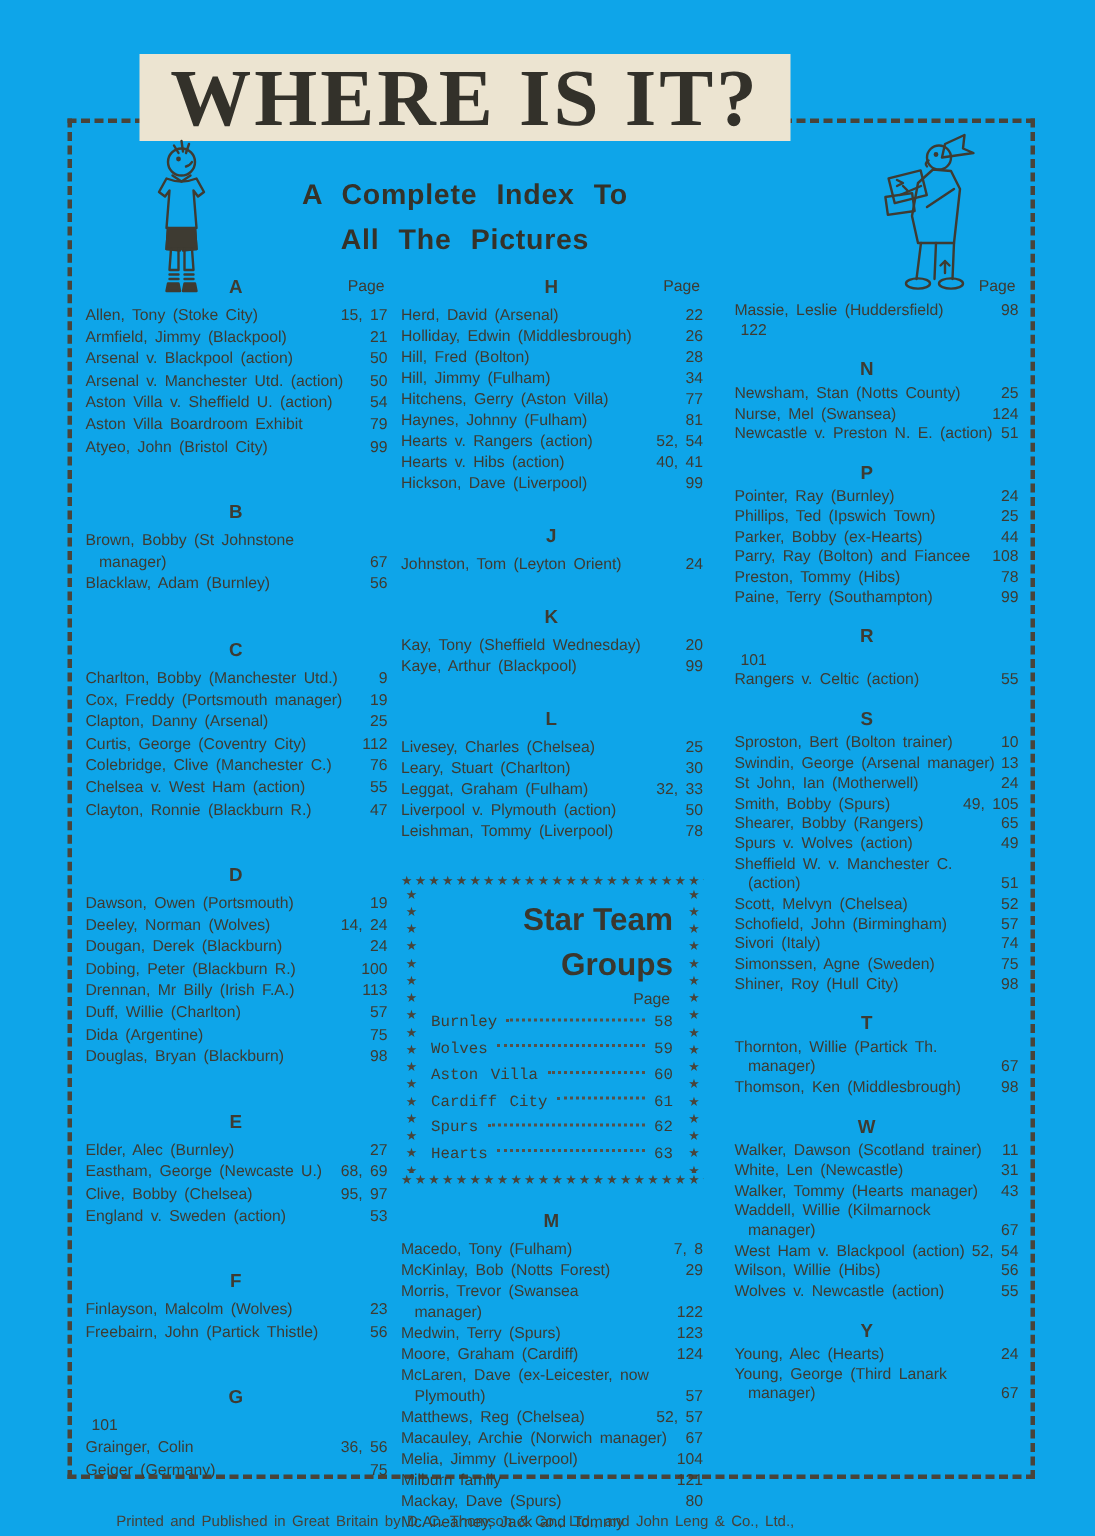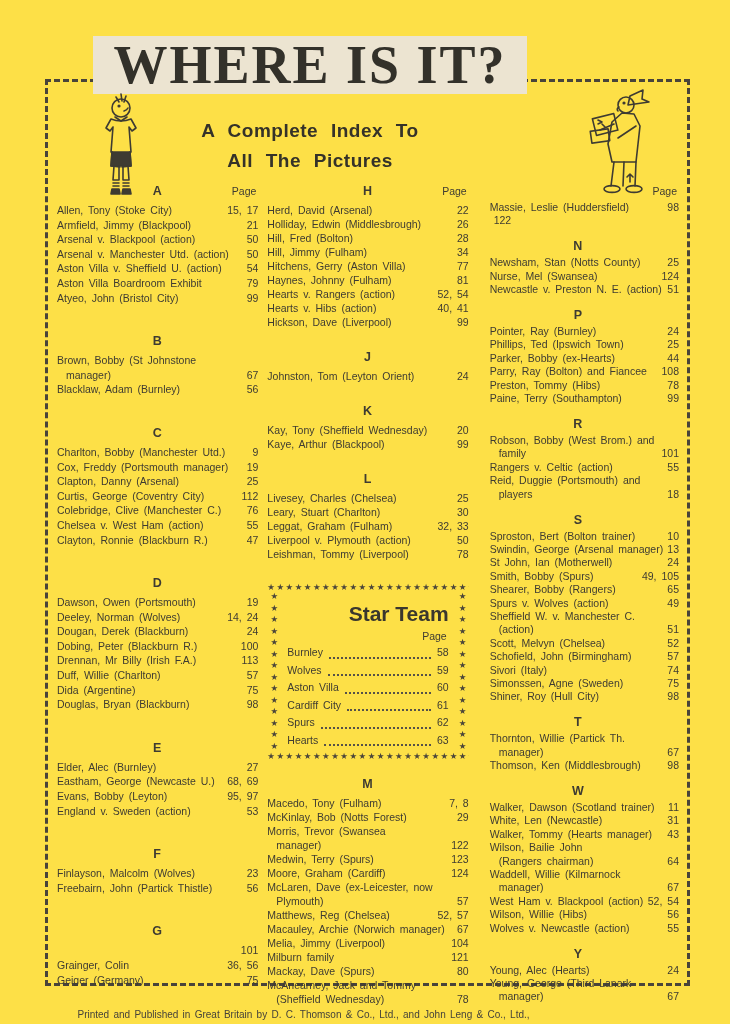--- a/index.html
+++ b/index.html
@@ -1,18 +1,18 @@
 <!DOCTYPE html>
 <html><head>
 <meta charset="utf-8">
 <style>
   html,body{margin:0;padding:0;}
   body{background:#d8d2c0;font-family:"Liberation Sans",sans-serif;}
   .page{position:relative;width:730px;height:1024px;overflow:hidden;
-        background:#fde047;color:#3e3b32;}
+        background:#0ea5e9;color:#3e3b32;}
   
   .frame{position:absolute;left:45px;top:79px;width:639px;height:901px;
          border:3px dashed #49443a;}
   
   .title-wrap{position:absolute;top:36px;left:0;width:730px;text-align:center;
               transform:translateX(-55px);}
   .title-wrap .t{display:inline-block;background:#ece4d1;padding:0 20px;
         font-family:"Liberation Serif",serif;font-weight:bold;font-size:54px;
         letter-spacing:2px;color:#33312a;line-height:58px;}
   .subtitle{position:absolute;left:0;width:730px;text-align:center;
@@ -26,39 +26,39 @@
   .fig-right{left:578px;top:86px;}
   
   .columns{position:absolute;left:57px;top:184px;width:622px;display:flex;gap:9px;}
   .col{flex:1;min-width:0;}
   .sec-head{position:relative;text-align:center;font-weight:bold;font-size:12.5px;
             margin-bottom:5px;letter-spacing:1px;}
   .page-lbl{position:absolute;right:2px;top:1px;font-weight:normal;font-size:10.5px;letter-spacing:0;}
   .entry{display:flex;align-items:flex-end;font-size:10.5px;word-spacing:2px;}
   .nm{flex:1;white-space:pre-line;padding-left:9px;text-indent:-9px;}
   .pg{white-space:nowrap;text-align:right;padding-left:4px;}
-  .c1 .entry{line-height:14.6px;justify-content:flex-end;} .c1 .section{margin-bottom:29px;}
+  .c1 .entry{line-height:14.6px;} .c1 .section{margin-bottom:29px;}
   .c2 .entry{line-height:14.0px;} .c2 .section{margin-bottom:21px;}
   .c3 .entry{line-height:13.4px;padding-left:12px;} .c3 .section{margin-bottom:11.5px;}
   .c3 .sec-head{margin-bottom:3px;}
   
   .star-box{position:relative;box-sizing:border-box;width:100%;margin:4px 0 16px;
             padding:15px 20px 12px;}
   .sb-top,.sb-bottom{position:absolute;left:0;right:0;height:10px;overflow:hidden;
        text-align:center;font-size:8.5px;line-height:10px;letter-spacing:1.5px;
        white-space:nowrap;color:#49443a;}
   .sb-top{top:0;} .sb-bottom{bottom:0;}
   .sb-left,.sb-right{position:absolute;top:9px;bottom:9px;width:11px;overflow:hidden;
        writing-mode:vertical-rl;font-size:8.5px;letter-spacing:1.5px;text-align:center;
        white-space:nowrap;color:#49443a;}
   .sb-left{left:1px;} .sb-right{right:1px;}
   .sb-title{text-align:right;font-weight:bold;font-size:21px;line-height:26px;
             color:#3a372e;margin-top:4px;}
   .sb-pagelbl{text-align:right;font-size:10.5px;margin:3px 2px 2px 0;}
-  .sb-row{display:flex;align-items:flex-end;font-size:10.5px;line-height:17.5px;word-spacing:2px;}
+  .sb-row{display:flex;align-items:center;font-size:10.5px;line-height:17.5px;word-spacing:2px;font-family:Liberation Mono, monospace;}
   .sb-leader{flex:1;border-bottom:2px dotted #55514a;margin:0 6px;transform:translateY(-3px);}
   .sb-pg{white-space:nowrap;}
   
   .footer{position:absolute;left:4px;bottom:2px;width:599px;text-align:center;
           font-size:10px;line-height:14px;color:#45423a;word-spacing:1.5px;}
 </style>
 </head>
 <body>
 
 <div class="page">
@@ -220,21 +220,21 @@
           <div class="sec-head"><span>E</span></div>
           <div class="entry">
             <span class="nm">Elder, Alec (Burnley)</span>
             <span class="pg">27</span>
           </div>
           <div class="entry">
             <span class="nm">Eastham, George (Newcaste U.)</span>
             <span class="pg">68, 69</span>
           </div>
           <div class="entry">
-            <span class="nm">Evans, Bobby (Leyton)</span>
+            <span class="nm">Clive, Bobby (Chelsea)</span>
             <span class="pg">95, 97</span>
           </div>
           <div class="entry">
             <span class="nm">England v. Sweden (action)</span>
             <span class="pg">53</span>
           </div>
         </div>
         <div class="section">
           <div class="sec-head"><span>F</span></div>
           <div class="entry">
@@ -341,20 +341,21 @@
             <span class="nm">Leishman, Tommy (Liverpool)</span>
             <span class="pg">78</span>
           </div>
         </div>
         <div class="star-box">
           <div class="sb-top">★★★★★★★★★★★★★★★★★★★★★★★★★★★★★★</div>
           <div class="sb-bottom">★★★★★★★★★★★★★★★★★★★★★★★★★★★★★★</div>
           <div class="sb-left">★★★★★★★★★★★★★★★★★★★★★★</div>
           <div class="sb-right">★★★★★★★★★★★★★★★★★★★★★★</div>
           <div class="sb-title">Star Team</div>
+          <div class="sb-title">Groups</div>
           <div class="sb-pagelbl">Page</div>
           <div class="sb-row">
             <span class="sb-nm">Burnley</span>
             <span class="sb-leader"></span>
             <span class="sb-pg">58</span>
           </div>
           <div class="sb-row">
             <span class="sb-nm">Wolves</span>
             <span class="sb-leader"></span>
             <span class="sb-pg">59</span>
@@ -484,32 +485,25 @@
             <span class="pg">78</span>
           </div>
           <div class="entry">
             <span class="nm">Paine, Terry (Southampton)</span>
             <span class="pg">99</span>
           </div>
         </div>
         <div class="section">
           <div class="sec-head"><span>R</span></div>
           <div class="entry">
-            <span class="nm">Robson, Bobby (West Brom.) and
-family</span>
             <span class="pg">101</span>
           </div>
           <div class="entry">
             <span class="nm">Rangers v. Celtic (action)</span>
             <span class="pg">55</span>
-          </div>
-          <div class="entry">
-            <span class="nm">Reid, Duggie (Portsmouth) and
-players</span>
-            <span class="pg">18</span>
           </div>
         </div>
         <div class="section">
           <div class="sec-head"><span>S</span></div>
           <div class="entry">
             <span class="nm">Sproston, Bert (Bolton trainer)</span>
             <span class="pg">10</span>
           </div>
           <div class="entry">
             <span class="nm">Swindin, George (Arsenal manager)</span>
@@ -576,25 +570,20 @@
           </div>
           <div class="entry">
             <span class="nm">White, Len (Newcastle)</span>
             <span class="pg">31</span>
           </div>
           <div class="entry">
             <span class="nm">Walker, Tommy (Hearts manager)</span>
             <span class="pg">43</span>
           </div>
           <div class="entry">
-            <span class="nm">Wilson, Bailie John
-(Rangers chairman)</span>
-            <span class="pg">64</span>
-          </div>
-          <div class="entry">
             <span class="nm">Waddell, Willie (Kilmarnock
 manager)</span>
             <span class="pg">67</span>
           </div>
           <div class="entry">
             <span class="nm">West Ham v. Blackpool (action)</span>
             <span class="pg">52, 54</span>
           </div>
           <div class="entry">
             <span class="nm">Wilson, Willie (Hibs)</span>

